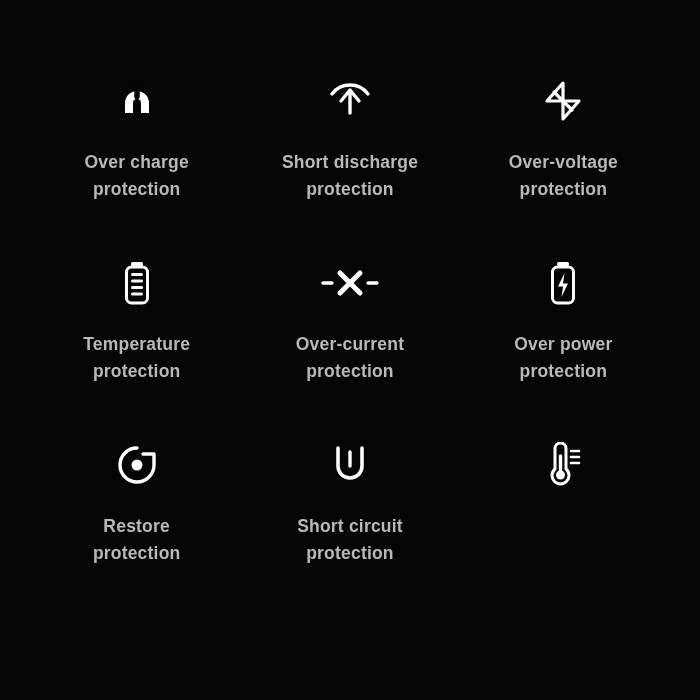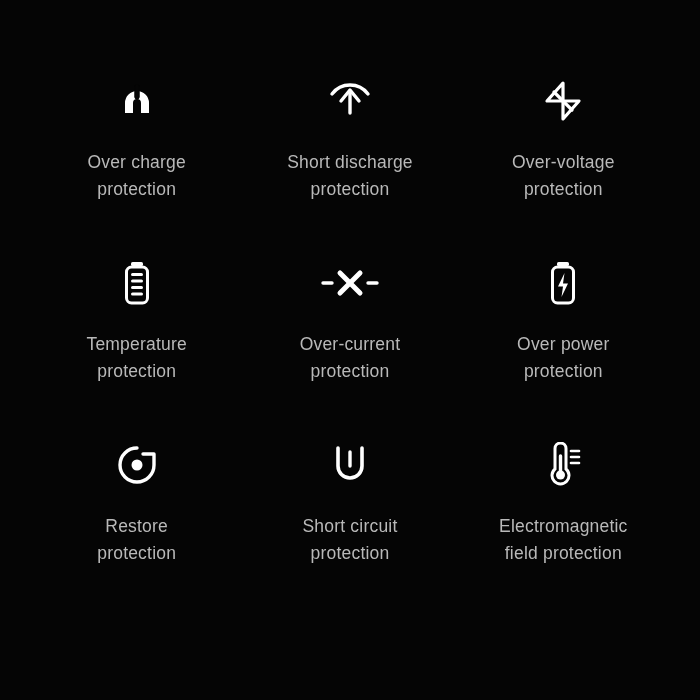--- a/index.html
+++ b/index.html
@@ -46,21 +46,21 @@
     align-items: center;
     justify-content: center;
     margin-bottom: 20px;
   }
   .icon-wrap svg {
     display: block;
   }
   .label {
     color: #b9b9b9;
     font-size: 17.5px;
-    font-weight: normal;
+    font-weight: bold;
     line-height: 1.55;
     text-align: center;
     letter-spacing: 0.2px;
     max-width: 190px;
     white-space: pre-line;
   }
 </style>
 </head>
 <body>
 
@@ -169,18 +169,16 @@
       <span class="icon-wrap">
         <svg width="44" height="46" viewBox="0 0 44 46" fill="none">
           <path d="M14 6.5 A5.5 5.5 0 0 1 25 6.5 L25 27 A8.5 8.5 0 1 1 14 27 Z" stroke="#ffffff" stroke-width="3" fill="none"></path>
           <path d="M19.5 14 L19.5 31" stroke="#ffffff" stroke-width="3.4" stroke-linecap="round"></path>
           <circle cx="19.5" cy="33" r="4.5" fill="#ffffff"></circle>
           <path d="M30 9 L38 9" stroke="#ffffff" stroke-width="2.6" stroke-linecap="round"></path>
           <path d="M30 15 L38 15" stroke="#ffffff" stroke-width="2.6" stroke-linecap="round"></path>
           <path d="M30 21 L38 21" stroke="#ffffff" stroke-width="2.6" stroke-linecap="round"></path>
         </svg>
       </span>
-      <div class="label">Electromagnetic
-field protection</div>
     </div>
 
   </div>
 </div>
 
 </body></html>

